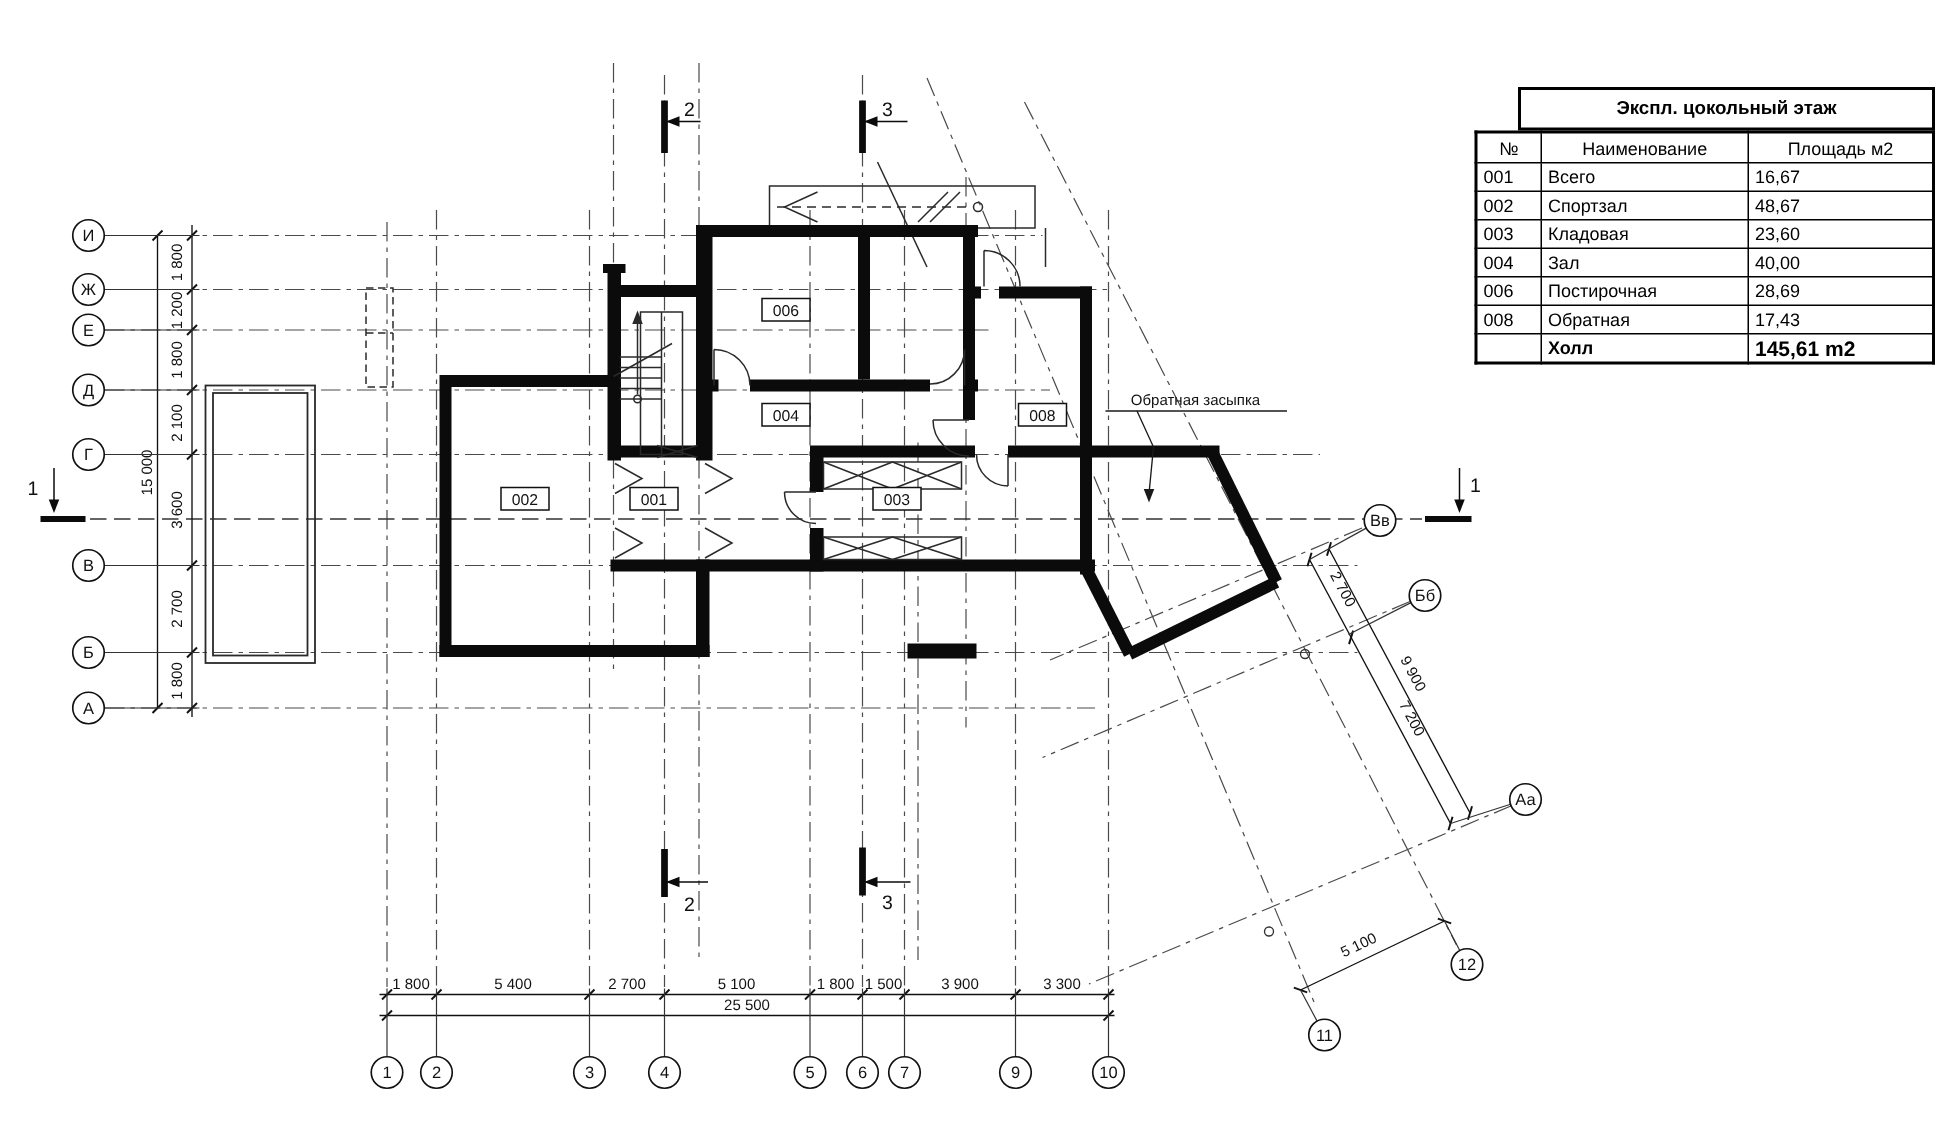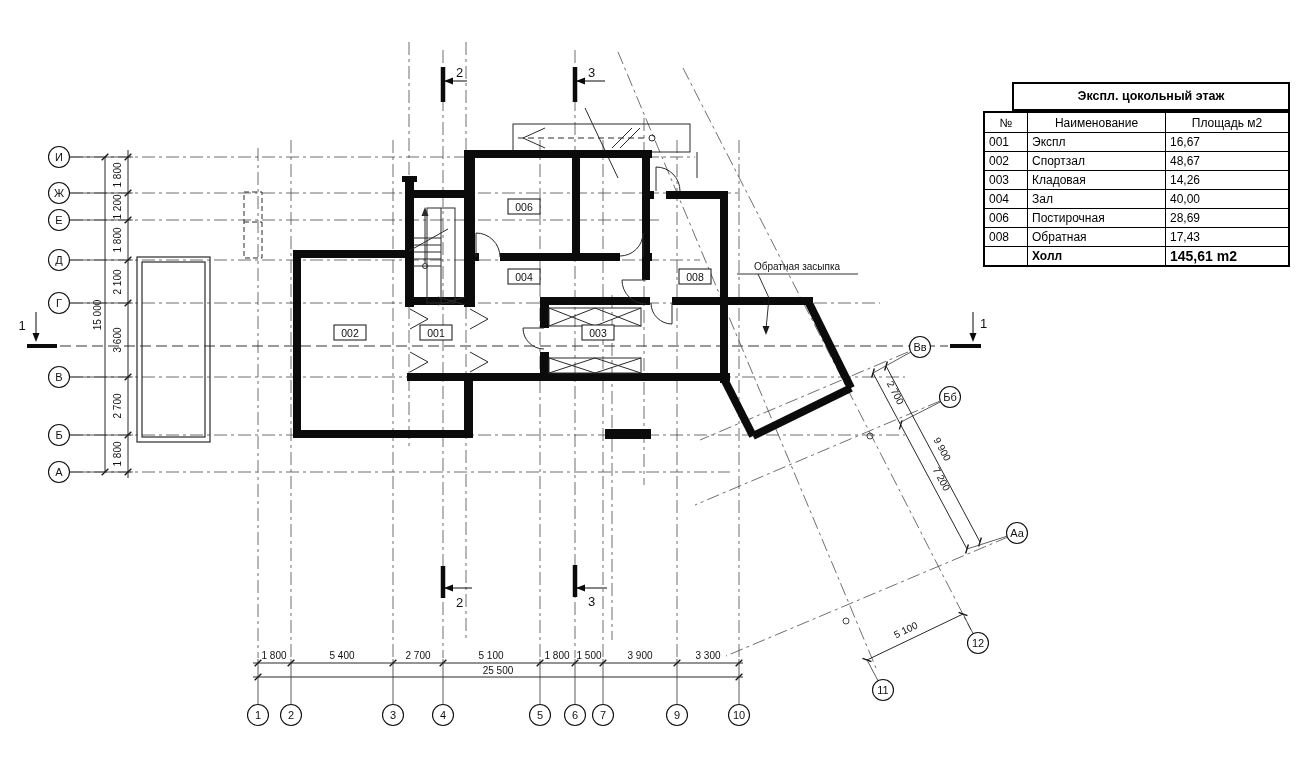--- a/index.html
+++ b/index.html
@@ -6,21 +6,21 @@
   body{width:1300px;height:757px;background:#fff;position:relative;overflow:hidden;
        font-family:"Liberation Sans",sans-serif;color:#000;}
   svg text{font-family:"Liberation Sans",sans-serif;fill:#111;}
   .dim-t{font-size:10px;}
   .axis-t{font-size:11px;}
   .sec-t{font-size:13px;}
   .room-t{font-size:10.5px;}
   .ann-t{font-size:10px;}
   .expl{position:absolute;left:983px;top:58px;width:307px;font-size:12px;}
   .expl-title{margin-left:29px;border:2px solid #000;height:25px;line-height:25px;
-              text-align:center;font-weight:bold;font-size:12.5px;margin-top:24px;}
+              text-align:center;font-weight:bold;font-size:12.5px;}
   .expl table{border-collapse:collapse;width:307px;table-layout:fixed;border:2px solid #000;}
   .expl th,.expl td{border:1px solid #000;height:18px;padding:0 2px 0 4px;
                     white-space:nowrap;overflow:hidden;font-weight:normal;text-align:left;}
   .expl th{height:19px;text-align:center;padding:0;}
   .c-num{width:42px;}
   .c-name{width:137px;}
   .total-row td{font-weight:bold;}
   .total-val{font-size:14px;}
 </style>
 </head>
@@ -401,32 +401,32 @@
   <div class="expl-title">Экспл. цокольный этаж</div>
   <table>
     <tbody>
         <tr>
       <th class="c-num">№</th>
       <th class="c-name">Наименование</th>
       <th>Площадь м2</th>
     </tr>
     <tr>
       <td>001</td>
-      <td>Экспл</td>
+      <td>Всего</td>
       <td>16,67</td>
     </tr>
     <tr>
       <td>002</td>
       <td>Спортзал</td>
       <td>48,67</td>
     </tr>
     <tr>
       <td>003</td>
       <td>Кладовая</td>
-      <td>14,26</td>
+      <td>23,60</td>
     </tr>
     <tr>
       <td>004</td>
       <td>Зал</td>
       <td>40,00</td>
     </tr>
     <tr>
       <td>006</td>
       <td>Постирочная</td>
       <td>28,69</td>

